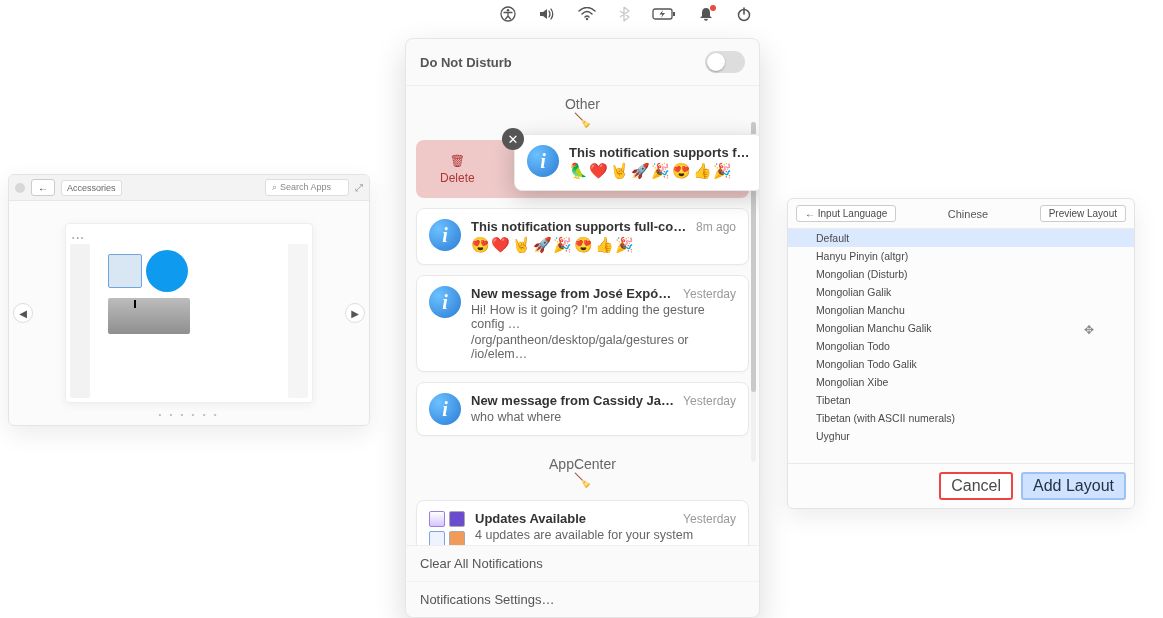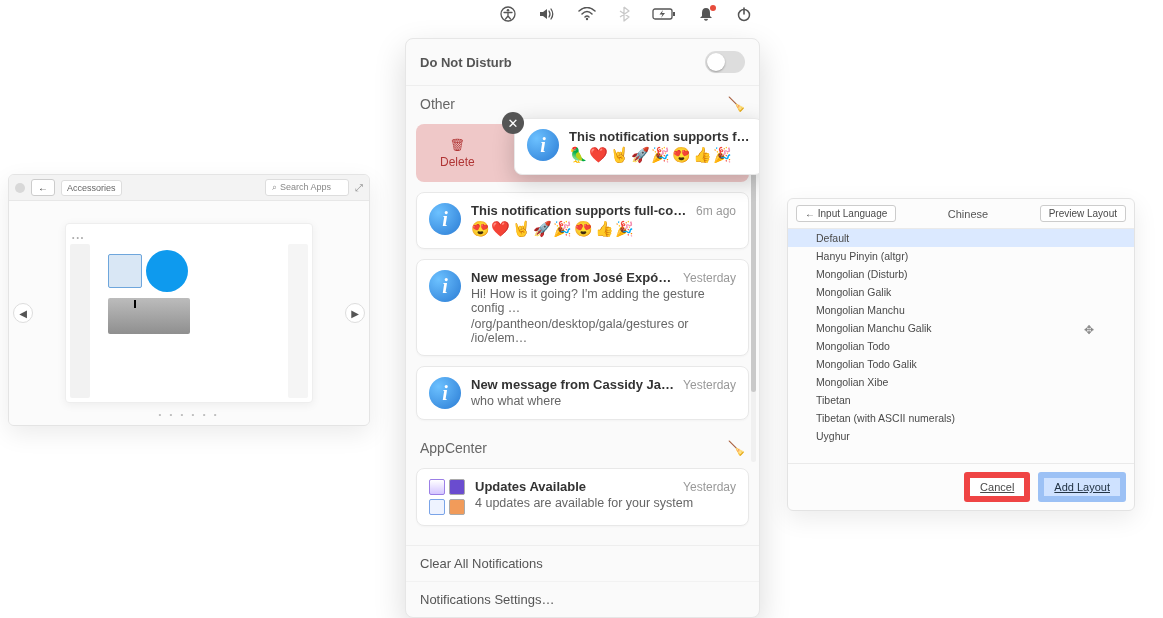--- a/index.html
+++ b/index.html
@@ -98,21 +98,21 @@
 .toggle::after {
   content: ""; position: absolute; left: 2px; top: 2px; width: 18px; height: 18px;
   background: #fff; border-radius: 50%; box-shadow: 0 1px 2px rgba(0,0,0,.3);
 }
 .notif-scroll {
   max-height: 460px; overflow-y: auto; position: relative;
   border-top: 1px solid #eee;
 }
 .section-head {
   display: flex; align-items: center; padding: 10px 14px 6px;
-  color: #666; font-size: 14px;
+  color: #666; font-size: 14px; flex-direction: column;
 }
 .section-head .spacer { flex: 1; }
 .brush-icon { font-size: 14px; color: #666; cursor: pointer; transform: scaleX(-1);}
 .notif-card {
   margin: 6px 10px 10px; background: #fff; border: 1px solid #e8e8e8;
   border-radius: 8px; padding: 10px 12px; display: flex; gap: 10px;
   box-shadow: 0 1px 2px rgba(0,0,0,.03);
 }
 .info-icon {
   width: 32px; height: 32px; border-radius: 50%;
@@ -189,22 +189,22 @@
 .rw-item {
   padding: 3px 28px; cursor: pointer; position:relative;
 }
 .rw-item.selected { background: #dbe9ff; }
 .rw-move-handle { position:absolute; right:40px; top:94px; color:#888; font-size:12px; cursor:move;}
 .rw-footer {
   display: flex; justify-content: flex-end; gap: 8px; padding: 8px;
   border-top: 1px solid #eaeaea; margin-top: 18px;
 }
 .rw-btn {
-  padding: 3px 10px; border: 6px solid #ef4444; border-radius: 3px;
-  background: #fff; font-size: 11px; cursor: pointer; text-decoration: underline;
+  padding: 3px 10px; border: 2px solid #ef4444; border-radius: 3px;
+  background: #fff; font-size: 16px; cursor: pointer;
 }
 .rw-btn.primary { background: #cfe2ff; border-color: #9cc1f5; color:#234; }
 
 
 .notif-scroll::-webkit-scrollbar{width:0;}
 </style>
 </head>
 <body>
 
 <div class="left-window">
@@ -310,21 +310,21 @@
           <div class="emoji-row">🦜❤️🤘🚀🎉😍👍🎉</div>
         </div>
       </div>
     </div>
 
     <div class="notif-card">
       <div class="info-icon">i</div>
       <div class="notif-body">
         <div class="notif-title-row">
           <div class="notif-title">This notification supports full-color e…</div>
-          <div class="notif-time">6m ago</div>
+          <div class="notif-time">8m ago</div>
         </div>
         <div class="emoji-row">😍❤️🤘🚀🎉😍👍🎉</div>
       </div>
     </div>
 
     <div class="notif-card">
       <div class="info-icon">i</div>
       <div class="notif-body">
         <div class="notif-title-row">
           <div class="notif-title">New message from José Expósito</div>

